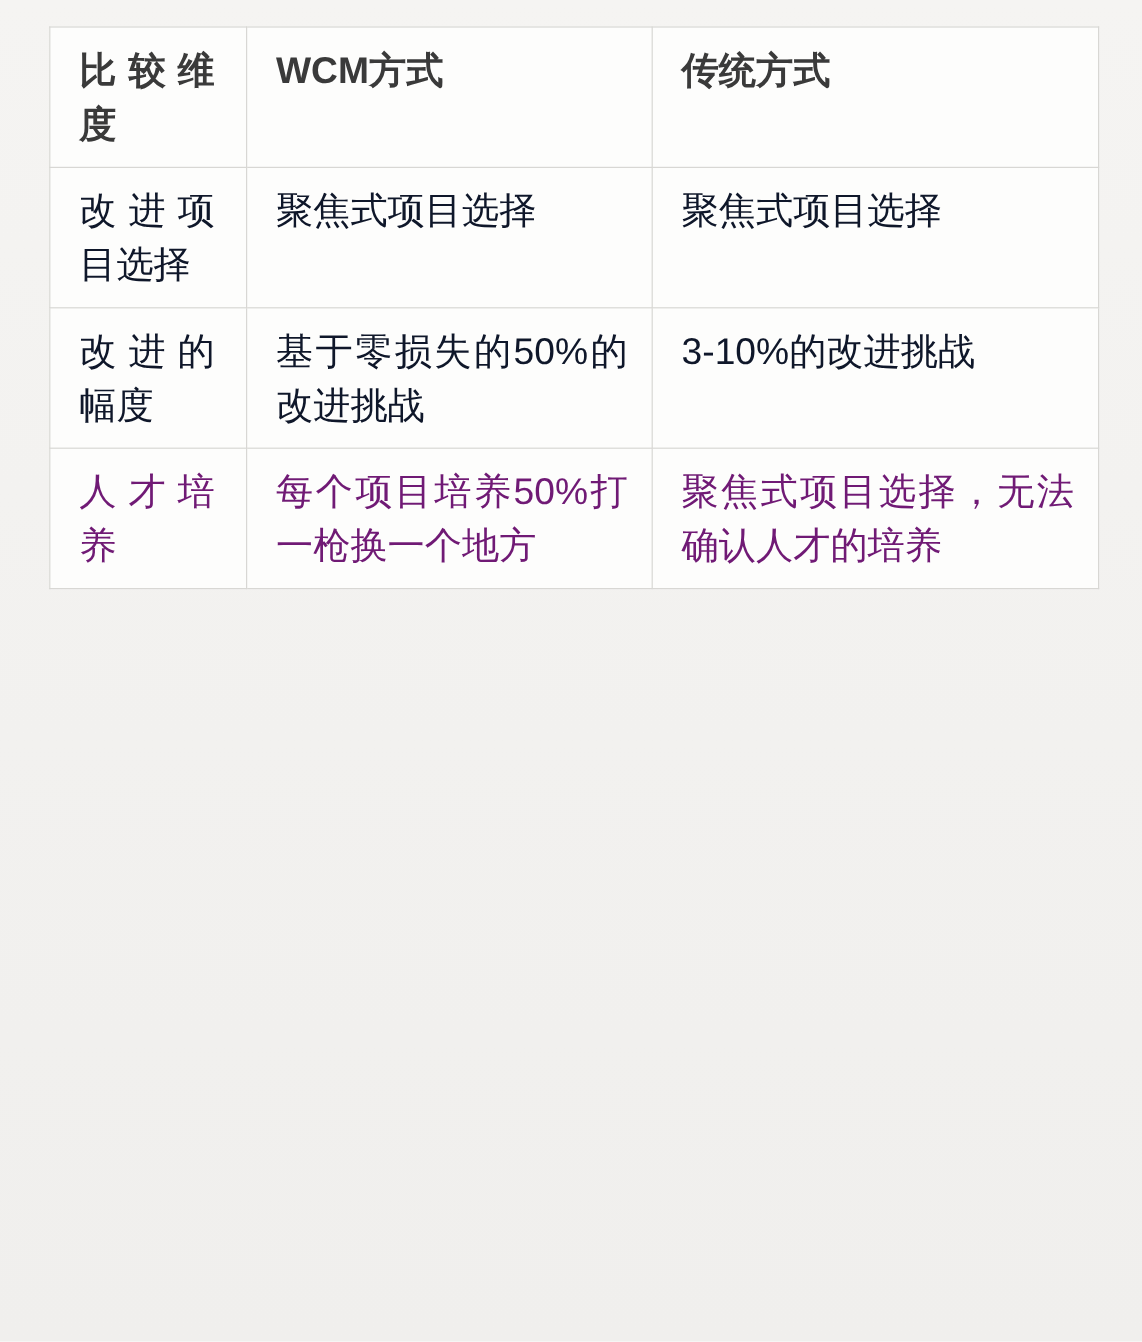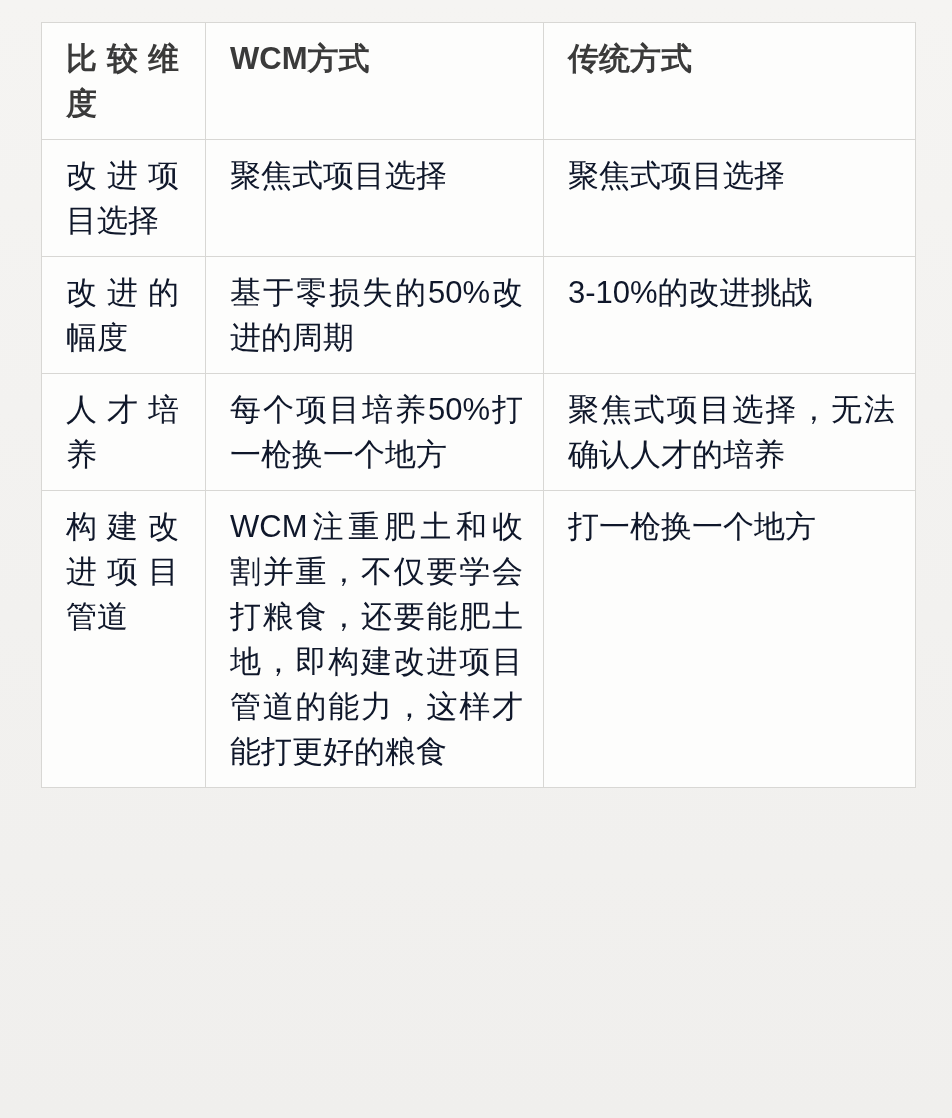--- a/index.html
+++ b/index.html
@@ -38,21 +38,21 @@
     word-break: break-all;
     overflow-wrap: break-word;
     font-weight: 400;
   }
   .comparison-table th {
     font-weight: 700;
     color: #3a3a3a;
     height: 86px;
   }
   .comparison-table tr.highlight td {
-    color: #0f172a;
+    color: #701a75;
   }
   .comparison-table td.dim-cell,
   .comparison-table th.dim-head {
     padding-right: 26px;
   }
 </style>
 </head>
 <body>
 
 <table class="comparison-table">
@@ -69,27 +69,22 @@
     </tr>
   </thead>
   <tbody>
     <tr>
       <td class="dim-cell">改进项目选择</td>
       <td>聚焦式项目选择</td>
       <td>聚焦式项目选择</td>
     </tr>
     <tr>
       <td class="dim-cell">改进的幅度</td>
-      <td>基于零损失的50%改进的周期</td>
+      <td>基于零损失的50%的改进挑战</td>
       <td>3-10%的改进挑战</td>
     </tr>
     <tr class="highlight">
       <td class="dim-cell">人才培养</td>
       <td>每个项目培养50%打一枪换一个地方</td>
       <td>聚焦式项目选择，无法确认人才的培养</td>
     </tr>
-    <tr class="highlight">
-      <td class="dim-cell">构建改进项目管道</td>
-      <td>WCM注重肥土和收割并重，不仅要学会打粮食，还要能肥土地，即构建改进项目管道的能力，这样才能打更好的粮食</td>
-      <td>打一枪换一个地方</td>
-    </tr>
   </tbody>
 </table>
 
 </body></html>

